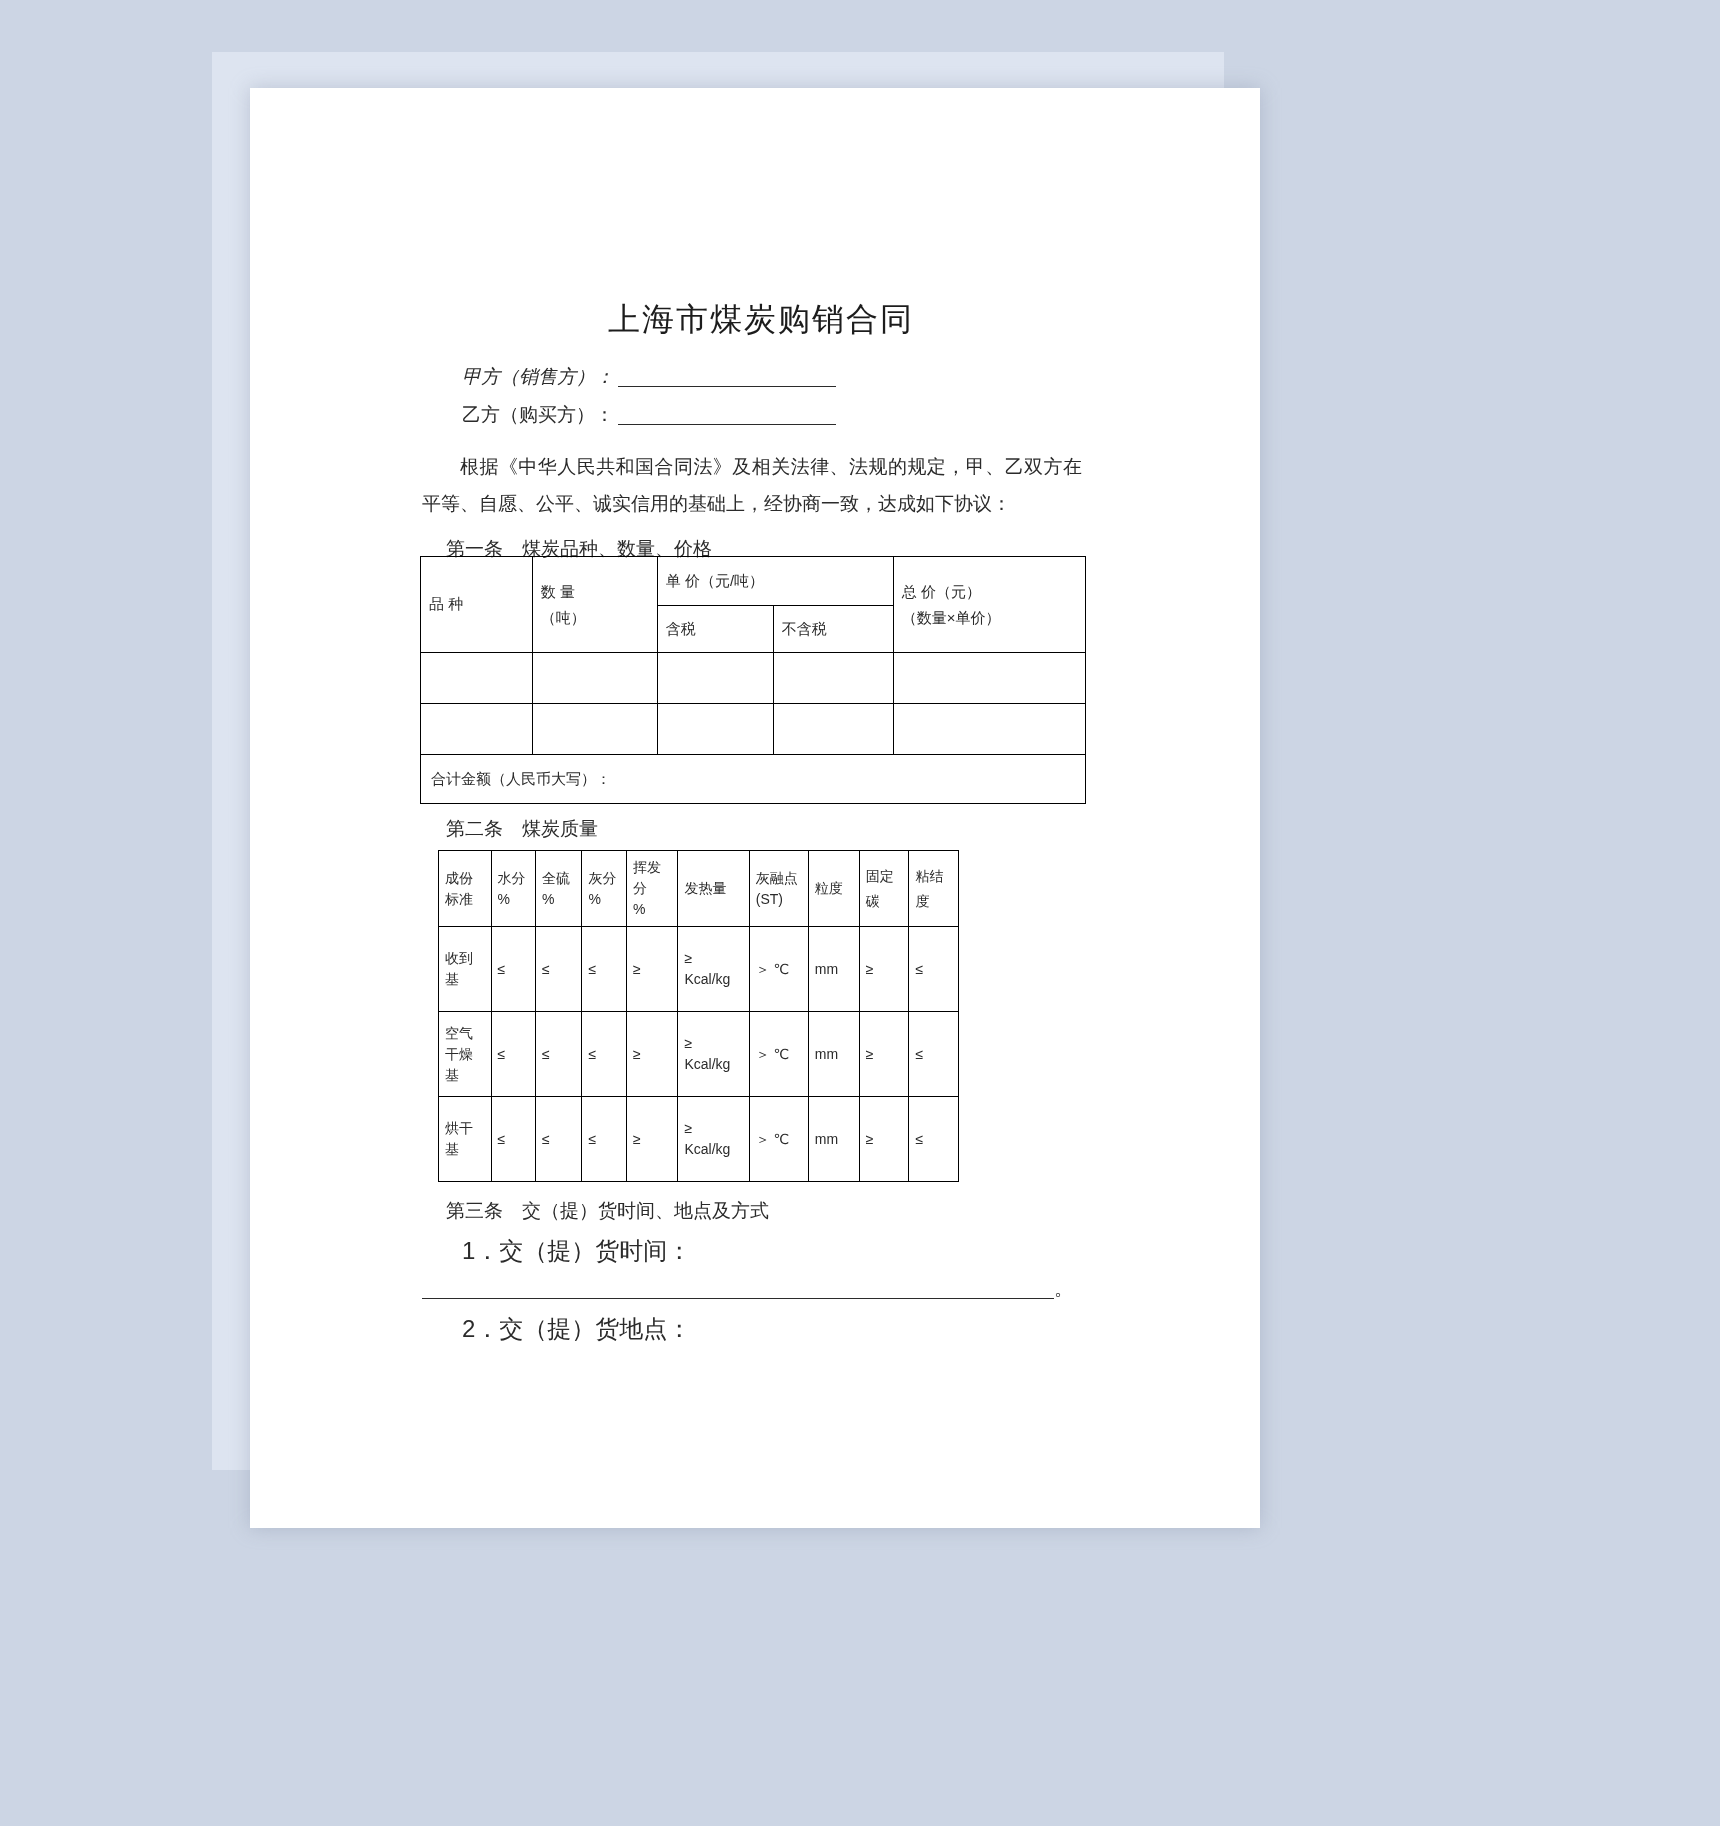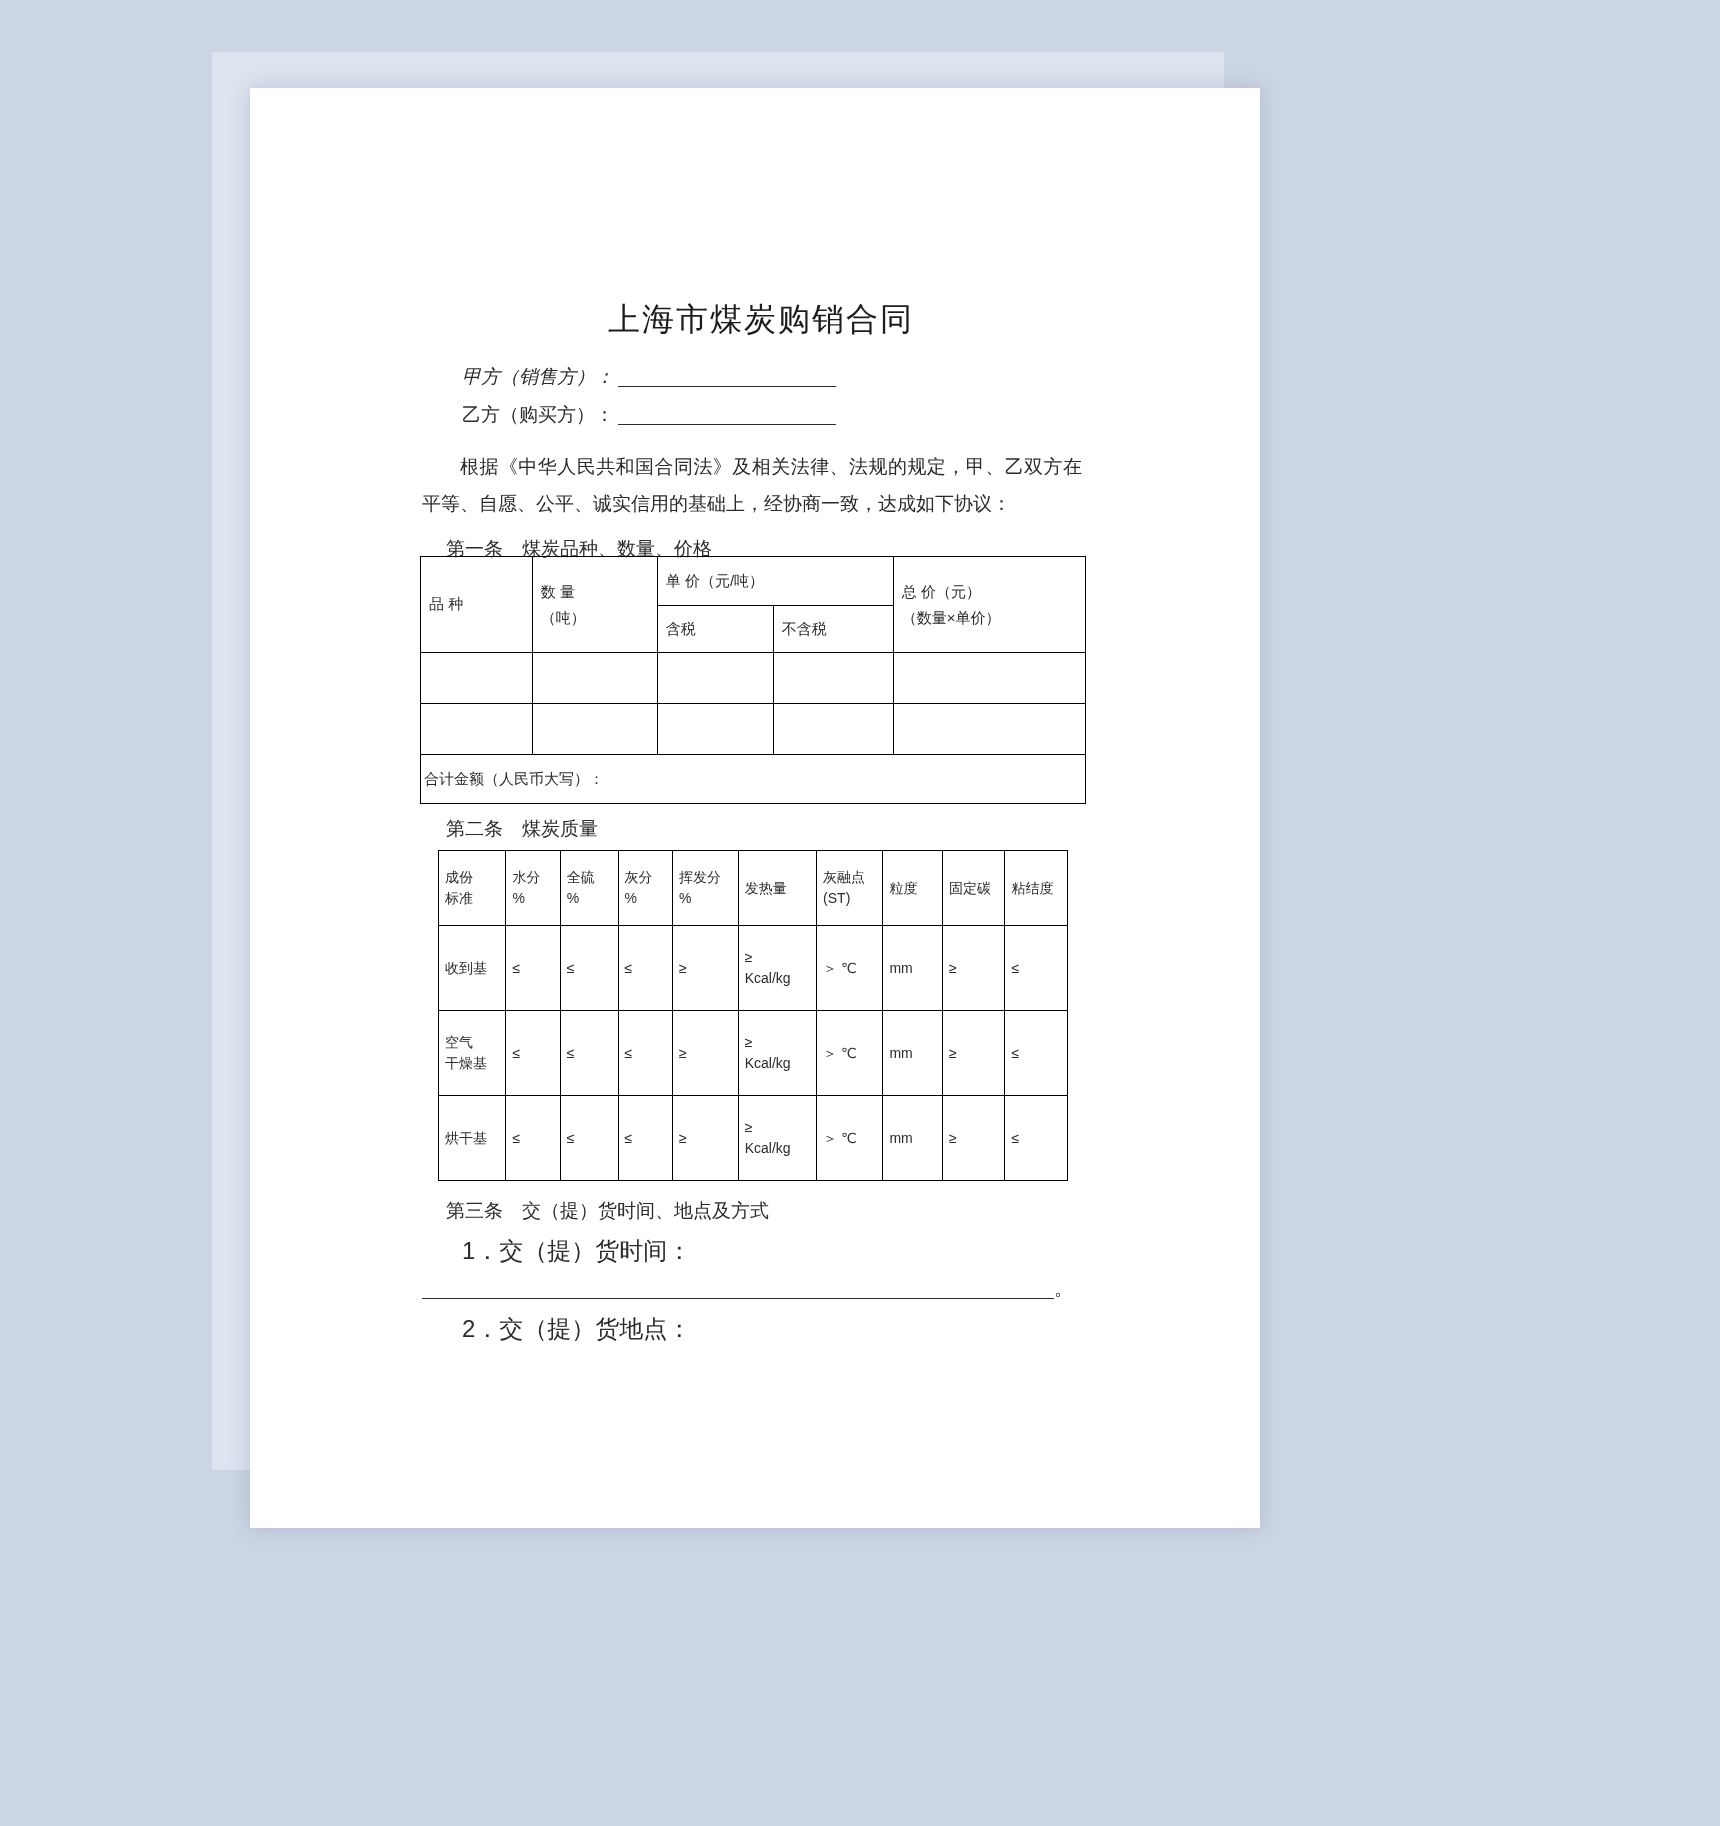--- a/index.html
+++ b/index.html
@@ -158,28 +158,28 @@
     left: 170px;
     top: 468px;
     width: 666px;
   }
   #price-table td { height: 34px; }
   #price-table td.tall { height: 64px; }
   #price-table .cell-stack { line-height: 1.7; }
   #price-table td.sum-row {
     height: 40px;
     text-align: left;
-    padding-left: 3px;
+    padding-left: 10px;
   }
 
   
   #quality-table {
     left: 188px;
     top: 762px;
-    width: 630px;
+    width: 521px;
   }
   #quality-table td {
     padding: 6px 6px;
     font-size: 14px;
     vertical-align: middle;
   }
   #quality-table td.hdr { height: 62px; }
   #quality-table td.datarow { height: 72px; }
   #quality-table .two-line { line-height: 1.5; }
 

